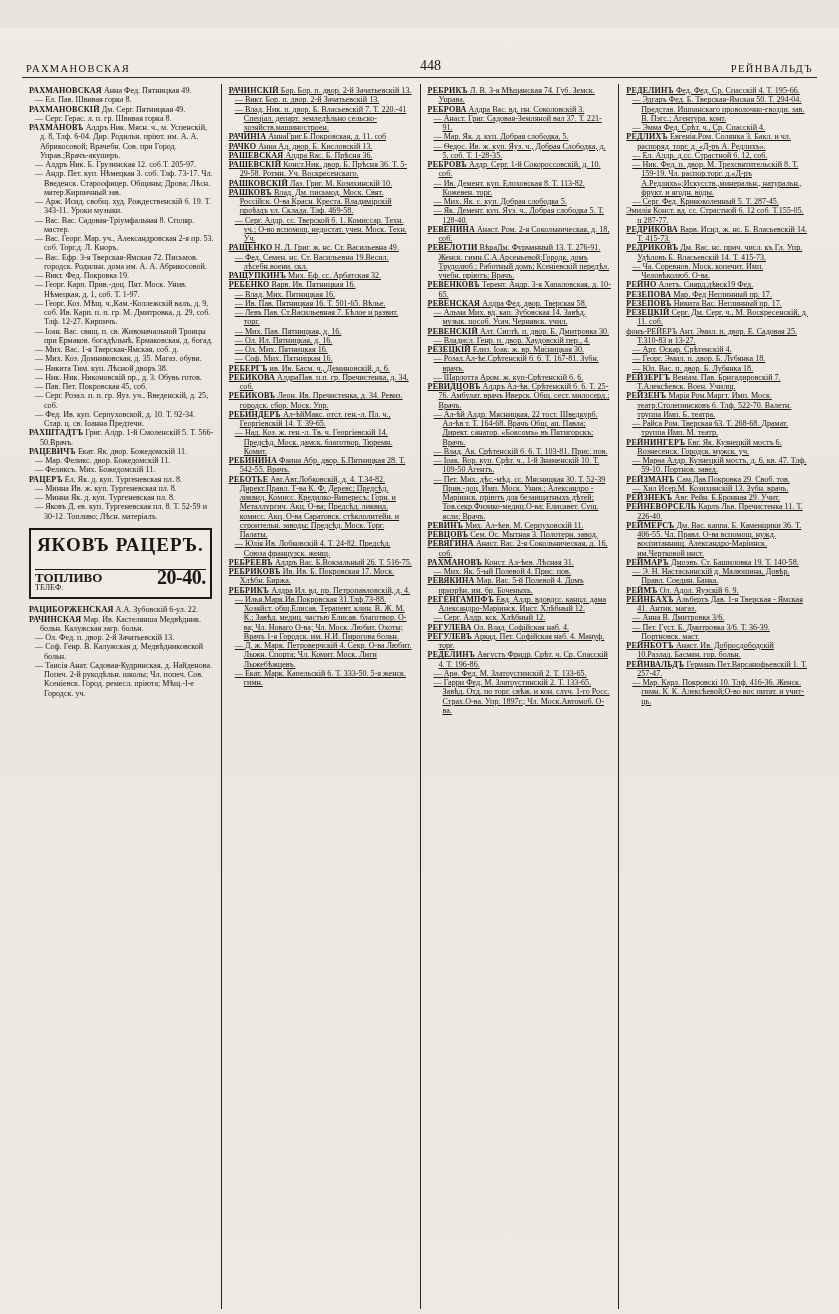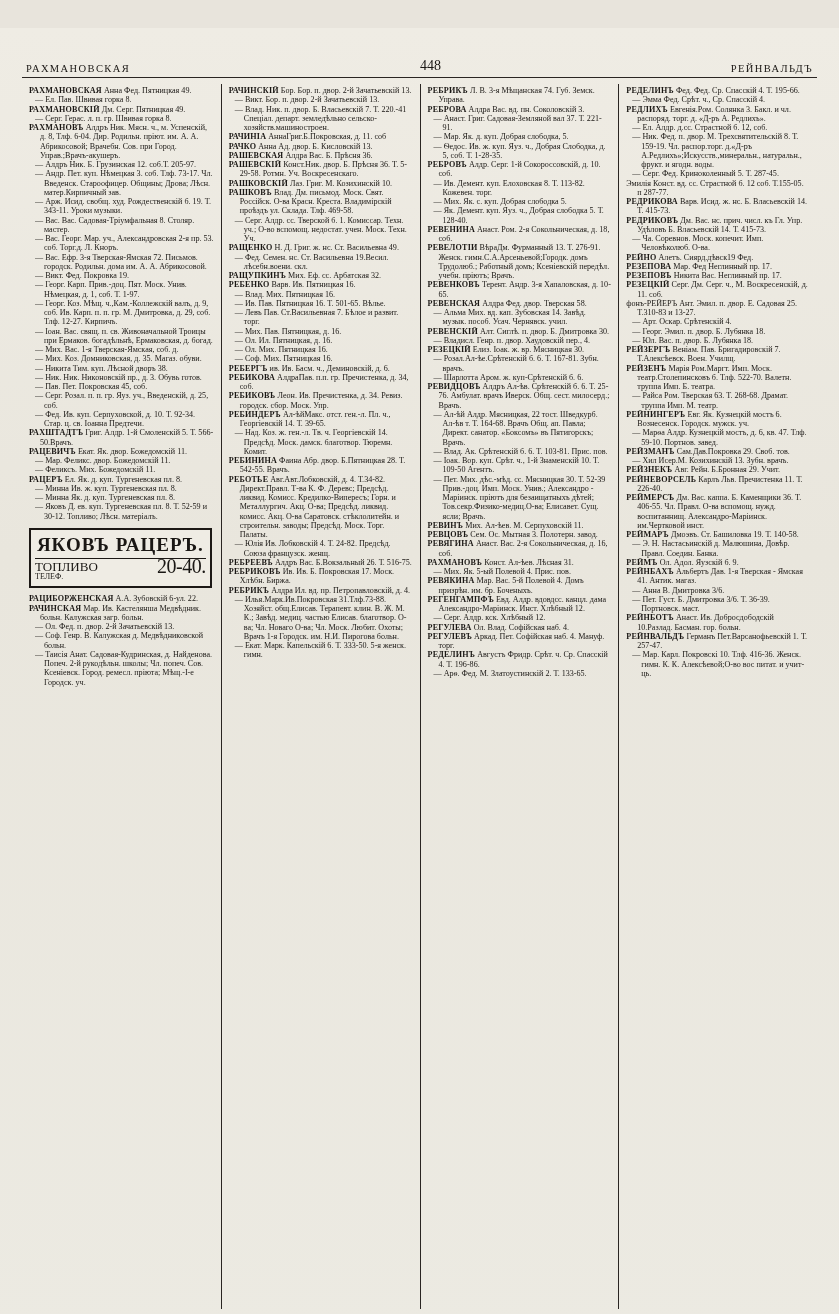--- a/index.html
+++ b/index.html
@@ -33,41 +33,41 @@
   }
   .col{
     width:25%;
     box-sizing:border-box;
     padding:2px 7px 0 7px;
     font-size:8.1px;
     line-height:9.25px;
     text-align:left;
     position:relative;
   }
-  .col + .col{border-left:1.1px solid #2a2522;}
+  .col + .col{border-left:1.1px solid #2a2522;text-decoration:underline;}
   .e{margin:0 0 0 0;padding:0 0 0 11px;text-indent:-11px;}
   .e b{font-weight:bold;letter-spacing:.2px;}
   .dash{padding-left:15px;text-indent:-9px;}
   .dash::before{content:"— ";}
   .ad{
     border:2px solid #1c1815;
     margin:7px 2px 6px 0;
     padding:5px 4px 5px 4px;
     text-align:center;
     background:#efece4;
   }
   .ad .l1{
     font-size:19px;font-weight:bold;letter-spacing:1px;
     line-height:20px;
     border-bottom:1.4px solid #1c1815;
-    padding-bottom:3px;margin-bottom:3px;
+    padding-bottom:14px;margin-bottom:3px;
   }
   .ad .l2{
     display:flex;align-items:center;justify-content:space-between;
-    font-size:13px;font-weight:normal;gap:48px;
+    font-size:13px;font-weight:bold;gap:48px;
   }
   .ad .l2 .ph{font-size:20px;letter-spacing:-.5px;}
   .ad .l3{font-size:8px;text-align:left;margin-top:1px;}
 </style>
 </head>
 <body>
 
 <div class="page">
 
   <div class="hdr">
@@ -149,20 +149,21 @@
         <p class="e"><b>РЕБИКОВЪ</b> Леон. Ив. Пречистенка, д. 34. Ревиз. городск. сбор. Моск. Упр.</p>
         <p class="e"><b>РЕБИНДЕРЪ</b> Ал-ѣйМакс. отст. ген.-л. Пл. ч., Георгіевскій 14. Т. 39-65.</p>
         <p class="e dash">Над. Коз. ж. ген.-л. Тв. ч. Георгіевскій 14. Предсѣд. Моск. дамск. благотвор. Тюремн. Комит.</p>
         <p class="e"><b>РЕБИНИНА</b> Фаина Абр. двор. Б.Пятницкая 28. Т. 542-55. Врачъ.</p>
         <p class="e"><b>РЕБОТЬЕ</b> Авг.Авт.Лобковскій, д. 4. Т.34-82. Директ.Правл. Т-ва К. Ф. Деревс; Предсѣд. ликвид. Комисс. Кредилко-Випересъ; Горн. и Металлургич. Акц. О-ва; Предсѣд. ликвид. комисс. Акц. О-ва Саратовск. стѣклолитейн. и строительн. заводы; Предсѣд. Моск. Торг. Палаты.</p>
         <p class="e dash">Юлія Ив. Лобковскій 4. Т. 24-82. Предсѣд. Союза французск. женщ.</p>
         <p class="e"><b>РЕБРЕЕВЪ</b> Алдръ Вас. Б.Вокзальный 26. Т. 516-75.</p>
         <p class="e"><b>РЕБРИКОВЪ</b> Ив. Ив. Б. Покровская 17. Моск. Хлѣбн. Биржа.</p>
         <p class="e"><b>РЕБРИКЪ</b> Алдра Ил. вд. пр. Петропавловскій, д. 4.</p>
         <p class="e dash">Илья.Марк.Ив.Покровская 31.Тлф.73-88. Хозяйст. общ.Елисав. Терапевт. клин. В. Ж. М. К.; Завѣд. медиц. частью Елисав. благотвор. О-ва; Чл. Новаго О-ва; Чл. Моск. Любит. Охоты; Врачъ 1-я Городск. им. Н.И. Пирогова больн.</p>
+        <p class="e dash">Д. ж. Марк. Петроверчскій 4. Секр. О-ва Любит. Лыжн. Спорта; Чл. Комит. Моск. Лиги Лыжебѣжцевъ.</p>
         <p class="e dash">Екат. Марк. Капельскій 6. Т. 333-50. 5-я женск. гимн.</p>
       </div>
     <div class="col">
         <p class="e"><b>РЕБРИКЪ</b> Л. В. 3-я Мѣщанская 74. Губ. Земск. Управа.</p>
         <p class="e"><b>РЕБРОВА</b> Алдра Вас. вд. пн. Соколовскій 3.</p>
         <p class="e dash">Анаст. Григ. Садовая-Земляной вал 37. Т. 221-91.</p>
         <p class="e dash">Мар. Як. д. куп. Добрая слободка, 5.</p>
         <p class="e dash">Ѳедос. Ив. ж. куп. Яуз. ч., Добрая Слободка, д. 5, соб. Т. 1-28-35.</p>
         <p class="e"><b>РЕБРОВЪ</b> Алдр. Серг. 1-й Сокороссовскій, д. 10. соб.</p>
         <p class="e dash">Ив. Демент. куп. Елоховская 8. Т. 113-82. Кожевен. торг.</p>
@@ -188,23 +189,25 @@
         <p class="e"><b>РЕВЯГИНА</b> Анаст. Вас. 2-я Сокольническая, д. 16, соб.</p>
         <p class="e"><b>РАХМАНОВЪ</b> Конст. Ал-ѣев. Лѣсная 31.</p>
         <p class="e dash">Мих. Як. 5-ый Полевой 4. Прис. пов.</p>
         <p class="e"><b>РЕВЯКИНА</b> Мар. Вас. 5-й Полевой 4. Домъ призрѣн. им. бр. Боченыхъ.</p>
         <p class="e"><b>РЕГЕНГАМПФЪ</b> Евд. Алдр. вдовдсс. канцл. дама Александро-Маріинск. Инст. Хлѣбный 12.</p>
         <p class="e dash">Серг. Алдр. кск. Хлѣбный 12.</p>
         <p class="e"><b>РЕГУЛЕВА</b> Ол. Влад. Софійская наб. 4.</p>
         <p class="e"><b>РЕГУЛЕВЪ</b> Аркад. Пет. Софійская наб. 4. Мануф. торг.</p>
         <p class="e"><b>РЕДЕЛИНЪ</b> Августъ Фридр. Срѣт. ч. Ср. Спасскій 4. Т. 196-86.</p>
         <p class="e dash">Арѳ. Фед. М. Златоустинскій 2. Т. 133-65.</p>
+        <p class="e dash">Гарри Фед. М. Златоустинскій 2. Т. 133-65. Завѣд. Отд. по торг. свѣж. и кон. случ. 1-го Росс. Страх.О-ва. Упр. 1897г.; Чл. Моск.Автомоб. О-ва.</p>
       </div>
     <div class="col">
         <p class="e"><b>РЕДЕЛИНЪ</b> Фед. Фед. Ср. Спасскій 4. Т. 195-66.</p>
+        <p class="e dash">Эдгаръ Фед. Б. Тверская-Ямская 50. Т. 294-04. Представ. Ишпанскаго проволочно-гвозди. зав. В. Пэгс.; Агентура. конт.</p>
         <p class="e dash">Эмма Фед. Срѣт. ч., Ср. Спасскій 4.</p>
         <p class="e"><b>РЕДЛИХЪ</b> Евгенія.Ром. Солянка 3. Бакл. и чл. распоряд. торг. д. «Д-ръ А. Редлихъ».</p>
         <p class="e dash">Ел. Алдр. д.сс. Страстной б. 12, соб.</p>
         <p class="e dash">Ник. Фед. п. двор. М. Трехсвятительскій 8. Т. 159-19. Чл. распор.торг. д.«Д-ръ А.Редлихъ»;Искусств.,минеральн., натуральн., фрукт. и ягодн. воды.</p>
         <p class="e dash">Серг. Фед. Криноколенный 5. Т. 287-45.</p>
         <p class="e">Эмилія Конст. вд. сс. Страстной б. 12 соб. Т.155-05. п 287-77.</p>
         <p class="e"><b>РЕДРИКОВА</b> Варв. Исид. ж. нс. Б. Власьевскій 14. Т. 415-73.</p>
         <p class="e"><b>РЕДРИКОВЪ</b> Дм. Вас. нс. прич. числ. къ Гл. Упр. Удѣловъ Б. Власьевскій 14. Т. 415-73.</p>
         <p class="e dash">Ча. Соревнов. Моск. копечит. Имп. Человѣколюб. О-ва.</p>
         <p class="e"><b>РЕЙНО</b> Алетъ. Сиярд.дѣвск19 Фед.</p>

